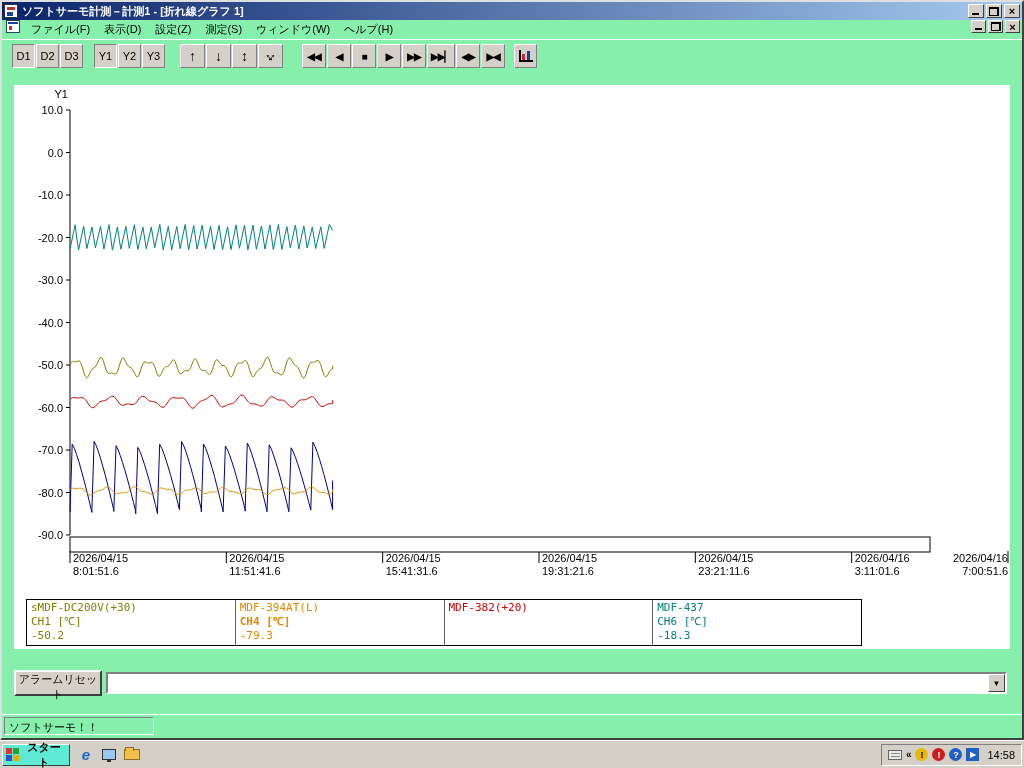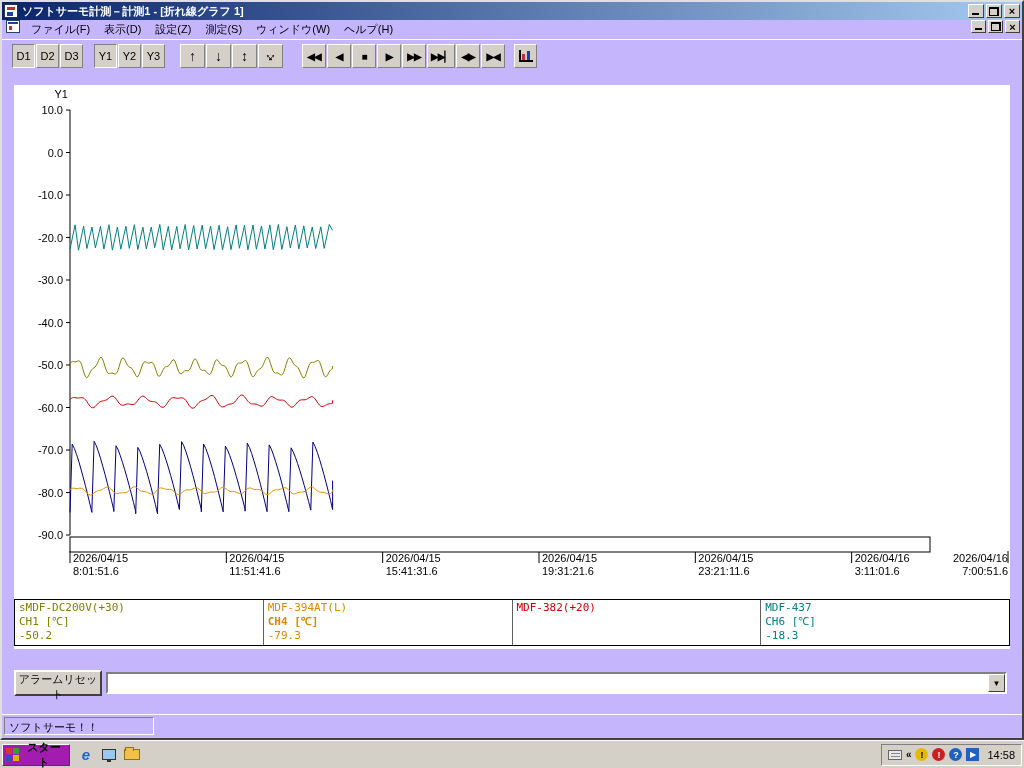--- a/index.html
+++ b/index.html
@@ -1,20 +1,20 @@
 <!DOCTYPE html>
 <html><head>
 <meta charset="utf-8">
 <style>
   * { margin:0; padding:0; box-sizing:border-box; }
   html,body { width:1024px; height:768px; overflow:hidden; }
   body { background:#3a6ea5; font-family:"Liberation Sans",sans-serif; font-size:11px; color:#000; }
   button { font-family:"Liberation Sans",sans-serif; font-size:11px; cursor:default; }
 
-  .window { position:absolute; left:0; top:0; width:1024px; height:740px; background:#c4b5fd;
+  .window { position:absolute; left:0; top:0; width:1024px; height:740px; background:#86efac;
             border:2px solid; border-color:#dfdfdf #404040 #404040 #dfdfdf; }
 
   
   .titlebar { position:absolute; left:0; top:0; width:1020px; height:18px;
               background:linear-gradient(90deg,#0a246a,#a6caf0);
               display:flex; align-items:center; padding:0 2px; color:#fff; }
   .app-icon { width:14px; height:14px; background:#fff; border:1px solid #234; position:relative; flex:0 0 auto; }
   .app-icon::before { content:''; position:absolute; left:2px; top:2px; width:8px; height:3px; background:#c03030; }
   .app-icon::after  { content:''; position:absolute; left:2px; top:7px; width:6px; height:4px; background:#2040a0; }
   .title-text { font-weight:bold; margin-left:4px; flex:1; white-space:nowrap; overflow:hidden; }
@@ -49,21 +49,21 @@
   .x-icon span { position:absolute; left:0; top:0; width:15px; height:15px; line-height:15px; text-align:center; font-weight:bold; font-size:12px; }
   .r45 { transform:rotate(45deg); } .rm45 { transform:rotate(-45deg); }
   .graph-ico { position:relative; width:14px; height:12px; border-left:2px solid #000; border-bottom:2px solid #000; }
   .graph-ico i { position:absolute; bottom:0; width:3px; }
   .graph-ico .b1 { left:1px; height:6px; background:#c03030; }
   .graph-ico .b2 { left:6px; height:9px; background:#2040a0; }
 
   
   .panel { position:absolute; left:12px; top:83px; width:996px; height:564px; background:#fff; }
   #chart-svg { position:absolute; left:0; top:0; font-family:"Liberation Sans",sans-serif; }
-  .legend { position:absolute; left:0; top:514px; width:996px; height:47px; border:1px solid #000;
+  .legend { position:absolute; left:12px; top:514px; width:836px; height:47px; border:1px solid #000;
             display:flex; background:#fff; font-family:"DejaVu Sans Mono","Liberation Sans",monospace;justify-content:space-between; }
   .lcell { flex:1 1 0; border-right:1px solid #606060; padding:1px 4px; line-height:14px; white-space:nowrap; overflow:hidden; }
   .lcell:last-child { border-right:none; }
 
   
   .alarm-btn { position:absolute; left:12px; top:668px; width:88px; height:26px; background:#d4d0c8;
                border:2px solid; border-color:#fff #404040 #404040 #fff; }
   .combo { position:absolute; left:104px; top:670px; width:901px; height:22px; background:#fff;
            border:2px solid; border-color:#808080 #fff #fff #808080; display:flex; }
   .combo-field { flex:1; padding:2px 4px; white-space:nowrap; overflow:hidden; }
@@ -72,21 +72,21 @@
 
   
   .statusbar { position:absolute; left:0; top:712px; width:1020px; height:24px; border-top:1px solid #fff; padding:2px; }
   .status-panel { width:150px; height:18px; border:1px solid; border-color:#808080 #fff #fff #808080;
                   padding:2px 4px; white-space:nowrap; overflow:hidden; }
 
   
   .taskbar { position:absolute; left:0; top:740px; width:1024px; height:28px; background:#d4d0c8;
              border-top:1px solid #fff; display:flex; align-items:center; padding:0 2px; }
   .start-btn { width:68px; height:22px; display:flex; align-items:center; gap:3px; font-weight:bold;
-               background:#a21caf; border:1px solid; border-color:#fff #404040 #404040 #fff; padding:0 3px; }
+               background:#5eead4; border:1px solid; border-color:#fff #404040 #404040 #fff; padding:0 3px; }
   .flag { width:13px; height:13px; display:grid; grid-template-columns:6px 6px; grid-template-rows:6px 6px; gap:1px; }
   .flag i:nth-child(1){background:#e03030;} .flag i:nth-child(2){background:#30a030;}
   .flag i:nth-child(3){background:#3050c0;} .flag i:nth-child(4){background:#e0b000;}
   .ql { display:flex; align-items:center; gap:5px; margin:0 7px; }
   .ql-icon { width:18px; height:18px; display:flex; align-items:center; justify-content:center; }
   .ie-glyph { color:#1a66cc; font-weight:bold; font-style:italic; font-size:15px; }
   .desk-ico { width:14px; height:11px; border:1px solid #333; background:#9ac8f0; position:relative; }
   .desk-ico::after { content:''; position:absolute; left:4px; bottom:-3px; width:4px; height:2px; background:#333; }
   .folder-ico { width:16px; height:11px; background:#f0c048; border:1px solid #907020; position:relative; }
   .folder-ico::before { content:''; position:absolute; left:0; top:-3px; width:7px; height:3px; background:#f0c048; border:1px solid #907020; border-bottom:none; }

